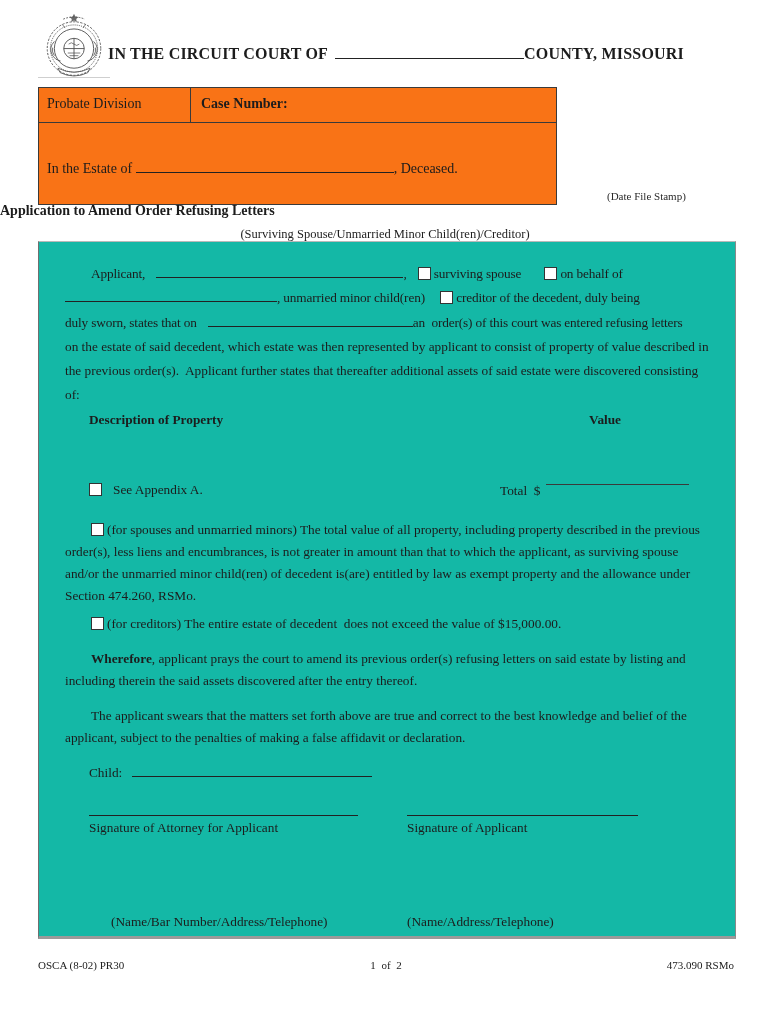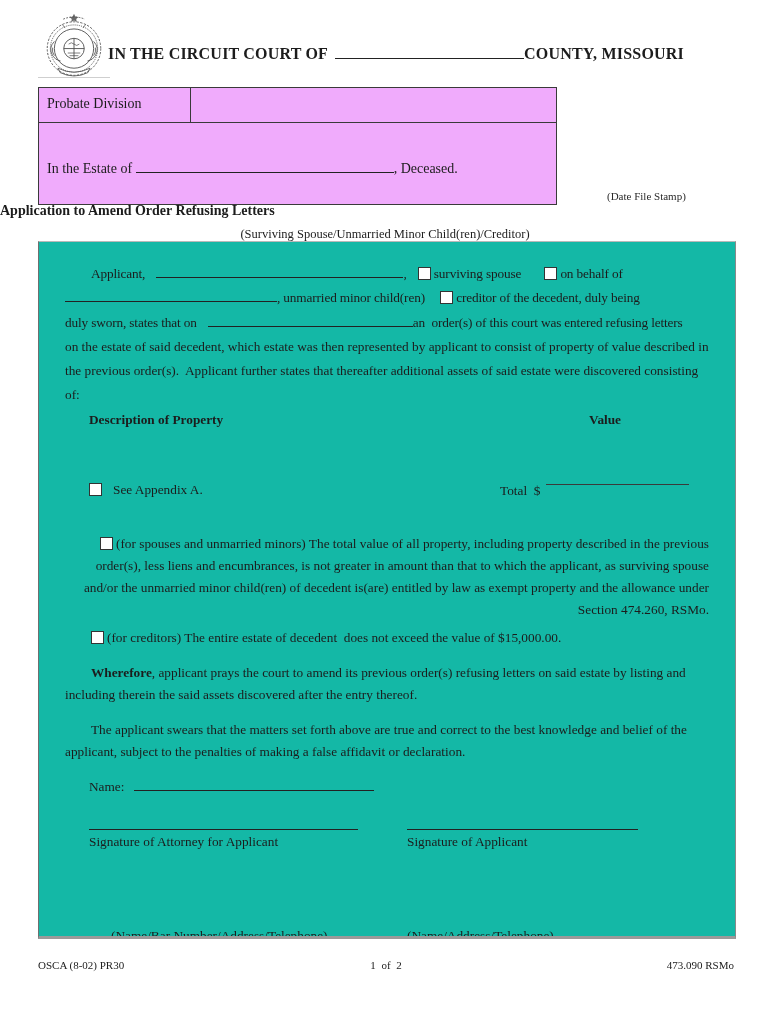--- a/index.html
+++ b/index.html
@@ -16,21 +16,21 @@
   .seal { position:absolute; left:0; top:2px; }
   .seal-underline { position:absolute; left:0; top:67px; width:72px; border-top:1px solid #cfcfcf; }
   .court-line {
     position:absolute; left:70px; right:50px; top:34px;
     display:flex; align-items:baseline;
     font-weight:bold; font-size:16px; letter-spacing:0.2px;
   }
   .court-blank { flex:1 1 auto; border-bottom:1.6px solid #222; height:14px; margin-left:7px; }
 
   
-  .case-table { position:absolute; top:87px; left:38px; width:519px; height:118px; border:1.5px solid #3a3a3a; box-sizing:border-box; background:#f0abfc; }
+  .case-table { position:absolute; top:87px; left:38px; width:519px; height:118px; border:1.5px solid #3a3a3a; box-sizing:border-box; background:#f97316; }
   .ct-row1 { display:flex; height:35px; border-bottom:1.5px solid #3a3a3a; box-sizing:border-box; }
   .ct-cell1 { width:152px; border-right:1.5px solid #3a3a3a; box-sizing:border-box; font-size:14px; padding:8px 0 0 8px; }
   .ct-cell2 { flex:1; display:flex; font-size:14px; padding:8px 0 0 10px; }
   .ct-casenum-field { flex:1; margin-left:6px; }
   .ct-row2 { font-size:14px; padding:36px 0 0 8px; white-space:nowrap; }
   .estate-blank { display:inline-block; width:258px; border-bottom:1.4px solid #222; height:13px; vertical-align:baseline; }
 
   .stamp { position:absolute; top:190px; left:607px; font-size:11px; color:#2a2a2a; }
 
   
@@ -63,21 +63,21 @@
   .prop-value { position:absolute; left:524px; top:0; }
 
   .prop-area { height:42px; }
 
   .appendix-row { position:relative; height:26px; }
   .appendix-left { position:absolute; left:24px; top:4px; }
   .total-label { position:absolute; left:435px; top:5px; }
   .total-blank { position:absolute; left:481px; top:-4px; width:143px; height:10px; border-bottom:1.4px solid #3a3a3a; }
 
   .para { line-height:22px; text-indent:26px; margin:0; }
-  .p2 { margin-top:29px;text-align:right; }
+  .p2 { margin-top:15px; }
   .p3 { margin-top:6px; }
   .p4 { margin-top:13px; }
   .p5 { margin-top:13px; }
 
   .date-row { margin-top:15px; margin-left:24px; white-space:nowrap; }
   .b-date { width:240px; margin-left:6px; }
 
   .sig-row { display:flex; margin-left:24px; margin-top:34px; }
   .sig-col-l { width:269px; }
   .sig-col-r { width:231px; margin-left:49px; }
@@ -121,20 +121,24 @@
     <div class="court-line">
       <span>IN THE CIRCUIT COURT OF</span>
       <span class="court-blank"></span>
       <span>COUNTY, MISSOURI</span>
     </div>
   </div>
 
   <div class="case-table">
     <div class="ct-row1">
       <div class="ct-cell1">Probate Division</div>
+      <div class="ct-cell2">
+        <span class="bold">Case Number:</span>
+        <span class="ct-casenum-field"></span>
+      </div>
     </div>
     <div class="ct-row2">
       <span>In the Estate of</span>
       <span class="estate-blank"></span><span>, Deceased.</span>
     </div>
   </div>
 
   <div class="stamp">(Date File Stamp)</div>
 
   <h1 class="title">Application to Amend Order Refusing Letters</h1>
@@ -177,21 +181,21 @@
 
     <p class="para p2 ws-pre"><span class="cb"></span><span>(for spouses and unmarried minors) The total value of all property, including property described in the previous order(s), less liens and encumbrances, is not greater in amount than that to which the applicant, as surviving spouse and/or the unmarried minor child(ren) of decedent is(are) entitled by law as exempt property and the allowance under Section 474.260, RSMo.</span></p>
 
     <p class="para p3 ws-pre"><span class="cb"></span><span>(for creditors) The entire estate of decedent  does not exceed the value of $15,000.00.</span></p>
 
     <p class="para p4 ws-pre"><span class="bold">Wherefore</span><span>, applicant prays the court to amend its previous order(s) refusing letters on said estate by listing and including therein the said assets discovered after the entry thereof.</span></p>
 
     <p class="para p5 ws-pre">The applicant swears that the matters set forth above are true and correct to the best knowledge and belief of the applicant, subject to the penalties of making a false affidavit or declaration.</p>
 
     <div class="date-row">
-      <span>Name:</span>
+      <span>Child:</span>
       <span class="blank b-date"></span>
     </div>
 
     <div class="sig-row">
       <div class="sig-col-l">
         <div class="sig-line"></div>
         <div class="sig-label">Signature of Attorney for Applicant</div>
       </div>
       <div class="sig-col-r">
         <div class="sig-line"></div>

